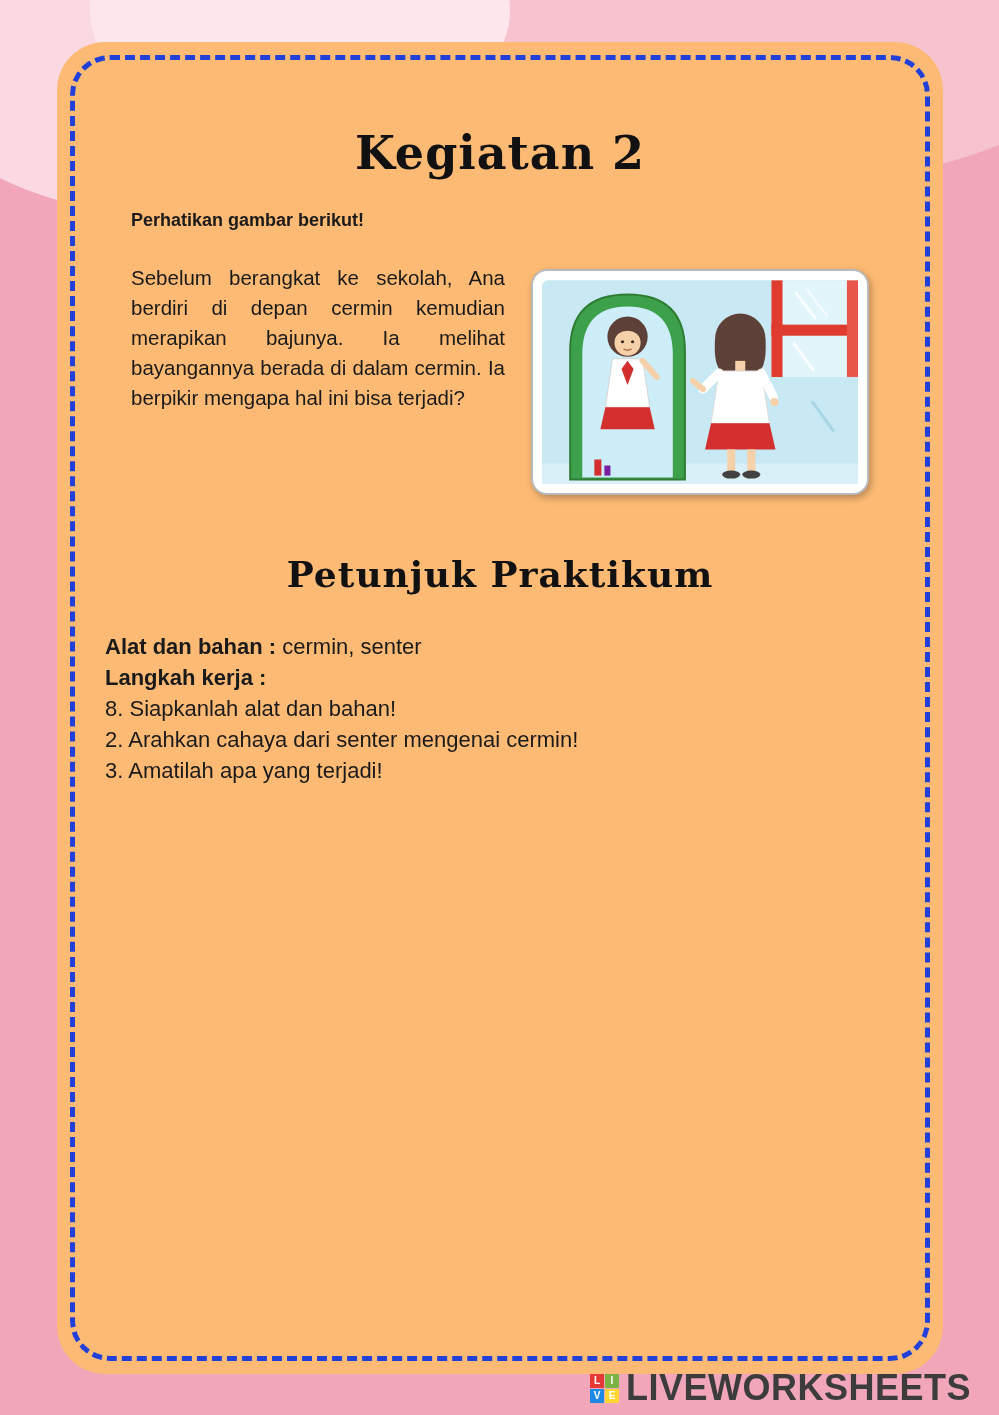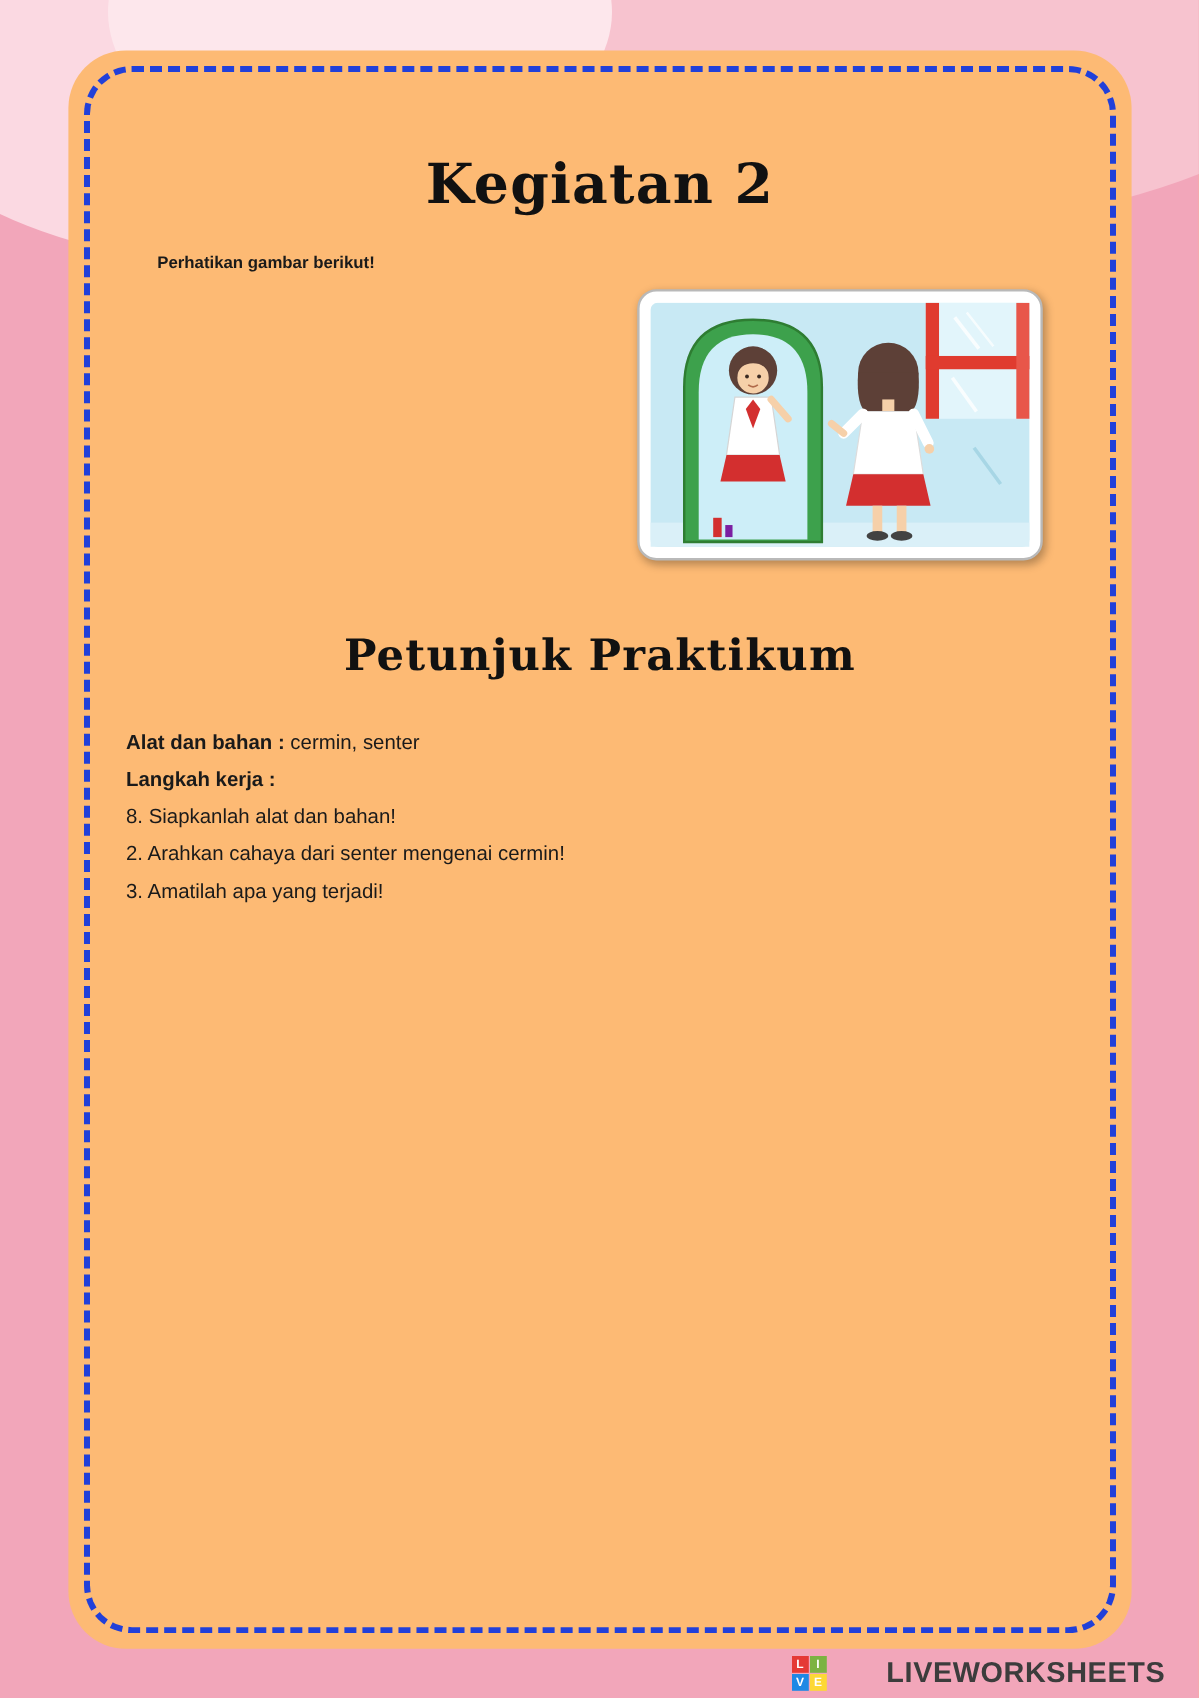--- a/index.html
+++ b/index.html
@@ -26,21 +26,21 @@
     box-sizing: border-box;
     padding: 38px 56px 20px 56px;
   }
   .main-title {
     text-align: center;
     font-family: "DejaVu Serif", serif;
     font-size: 46px; font-weight: 700; color: #111;
     margin: 28px 0 30px 0; letter-spacing: 1px;
   }
   .intro-heading {
-    font-size: 14px; font-weight: 700; color: #1a1a1a; margin: 0 0 9px 0;
+    font-size: 18px; font-weight: 700; color: #1a1a1a; margin: 0 0 32px 0;
   }
   .columns { display: flex; align-items: flex-start; }
   .text-col { flex: 1; min-width: 0; }
   .paragraph {
     font-size: 20.5px; line-height: 30px; color: #1a1a1a;
     text-align: justify; margin: 0 0 2px 0;
   }
   .illustration {
     width: 338px; height: 226px; flex: 0 0 auto;
     margin-left: 26px; margin-top: 6px;
@@ -49,21 +49,21 @@
     padding: 9px; box-sizing: border-box;
   }
   .illustration svg { width: 100%; height: 100%; display: block; }
   .section-title {
     text-align: center;
     font-family: "DejaVu Serif", serif;
     font-size: 36px; font-weight: 700; color: #111;
     margin: 58px 0 36px 0; letter-spacing: 1px;
   }
   .materials { margin-left: -26px; }
-  .line { font-size: 17px; line-height: 31px; color: #1a1a1a; }
+  .line { font-size: 22px; line-height: 31px; color: #1a1a1a; }
   .line .bold { font-weight: 700; }
   .steps { margin-top: 0; }
 
   .footer {
     position: absolute; right: 28px; bottom: 6px;
     display: flex; align-items: center; gap: 7px; z-index: 3;
   }
   .logo-grid {
     display: grid; grid-template-columns: 14px 14px; grid-template-rows: 14px 14px;
     gap: 1px;
@@ -71,39 +71,40 @@
   .logo-cell {
     color: #fff; font-size: 10px; font-weight: 700;
     display: flex; align-items: center; justify-content: center;
     font-family: "Liberation Sans", sans-serif;
   }
   .logo-cell.c0 { background: #e53935; }
   .logo-cell.c1 { background: #7cb342; }
   .logo-cell.c2 { background: #1e88e5; }
   .logo-cell.c3 { background: #fdd835; }
   .brand-text {
-    font-size: 24px; font-weight: 800; color: #3c3c3c; letter-spacing: 0.5px; margin-left: 43px;
+    font-size: 36px; font-weight: 800; color: #3c3c3c; letter-spacing: 0.5px;
   }
 </style>
 </head>
 <body>
 
 <div class="blob blob-1"></div>
 <div class="blob blob-2"></div>
 <div class="blob blob-3"></div>
 
 <div class="card">
   <div class="dashed-frame">
 
     <h1 class="main-title">Kegiatan 2</h1>
 
     <p class="intro-heading">Perhatikan gambar berikut!</p>
 
     <div class="columns">
       <div class="text-col">
+        <p class="paragraph">Sebelum berangkat ke sekolah, Ana berdiri di depan cermin kemudian merapikan bajunya. Ia melihat bayangannya berada di dalam cermin. Ia berpikir mengapa hal ini bisa terjadi?</p>
       </div>
 
       <div class="illustration">
         <svg viewBox="0 0 314 202" xmlns="http://www.w3.org/2000/svg">
 
           <g>
             <rect x="0" y="0" width="314" height="202" fill="#c8e9f4" rx="6"></rect>
             <rect x="0" y="182" width="314" height="20" fill="#daf0f8"></rect>
           </g>
 

